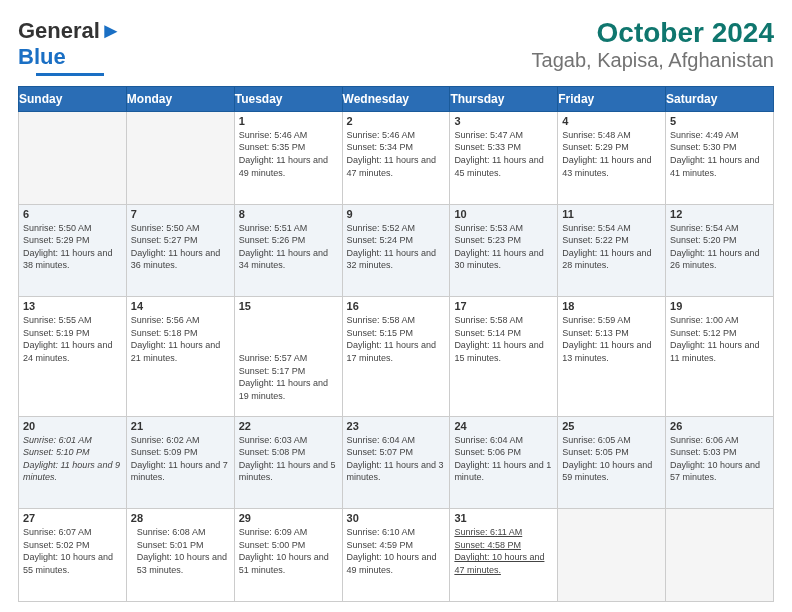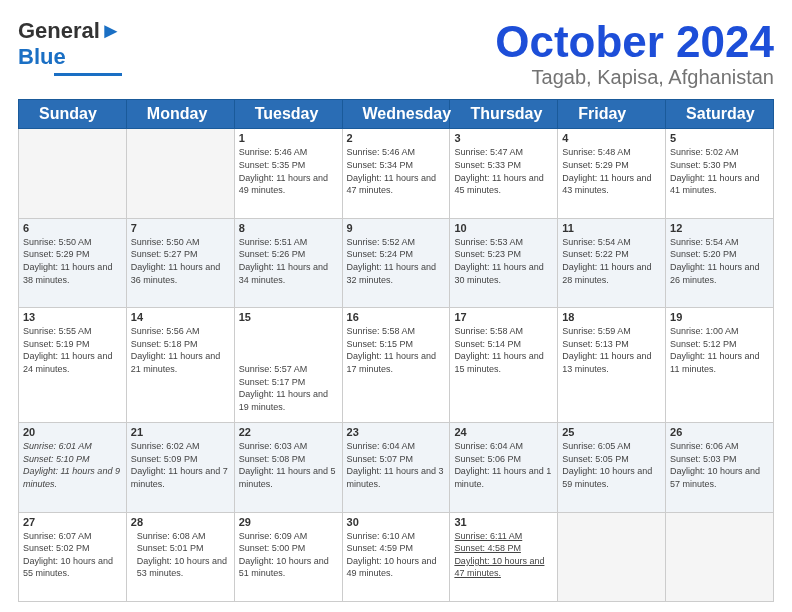--- a/index.html
+++ b/index.html
@@ -19,49 +19,49 @@
     }
     .header {
       display: flex;
       justify-content: space-between;
       align-items: flex-start;
       margin-bottom: 10px;
     }
     .logo {
       display: flex;
       flex-direction: column;
-      align-items: flex-end;
+      align-items: center;
     }
     .title-section {
       text-align: right;
     }
     .month-title {
-      font-size: 44px;
+      font-size: 28px;
       font-weight: bold;
-      color: #1d4ed8;
+      color: #0f766e;
       line-height: 1.1;
       margin-left: 40px;
     }
     .subtitle {
       font-size: 20px;
       color: #737373;
     }
     .calendar {
       flex: 1;
       border: 1px solid #ccc;
       border-collapse: collapse;
       width: 100%;
       table-layout: fixed;
     }
     .calendar th {
       background: #2a6db5;
       color: #fff;
-      font-size: 16px;
+      font-size: 12px;
       font-weight: bold;
-      padding: 5px 20px;
+      padding: 5px 0;
       text-align: left;
       border: 1px solid #1a5a9a;
     }
     .calendar td {
       border: 1px solid #ccc;
       vertical-align: top;
       padding: 3px 4px;
       font-size: 9.5px;
       color: #333;
       height: 85px;
@@ -141,21 +141,21 @@
 Daylight: 11 hours and 45 minutes.</div>
           </td>
           <td>
             <span class="day-number">4</span>
             <div class="day-info" style="white-space: pre-line;">Sunrise: 5:48 AM
 Sunset: 5:29 PM
 Daylight: 11 hours and 43 minutes.</div>
           </td>
           <td>
             <span class="day-number">5</span>
-            <div class="day-info" style="white-space: pre-line;">Sunrise: 5:02 AM
+            <div class="day-info" style="white-space: pre-line;">Sunrise: 4:49 AM
 Sunset: 5:30 PM
 Daylight: 11 hours and 41 minutes.</div>
           </td>
         </tr>
         <tr class="row-shaded">
           <td>
             <span class="day-number">6</span>
             <div class="day-info" style="white-space: pre-line;">Sunrise: 5:50 AM
 Sunset: 5:29 PM
 Daylight: 11 hours and 38 minutes.</div>

